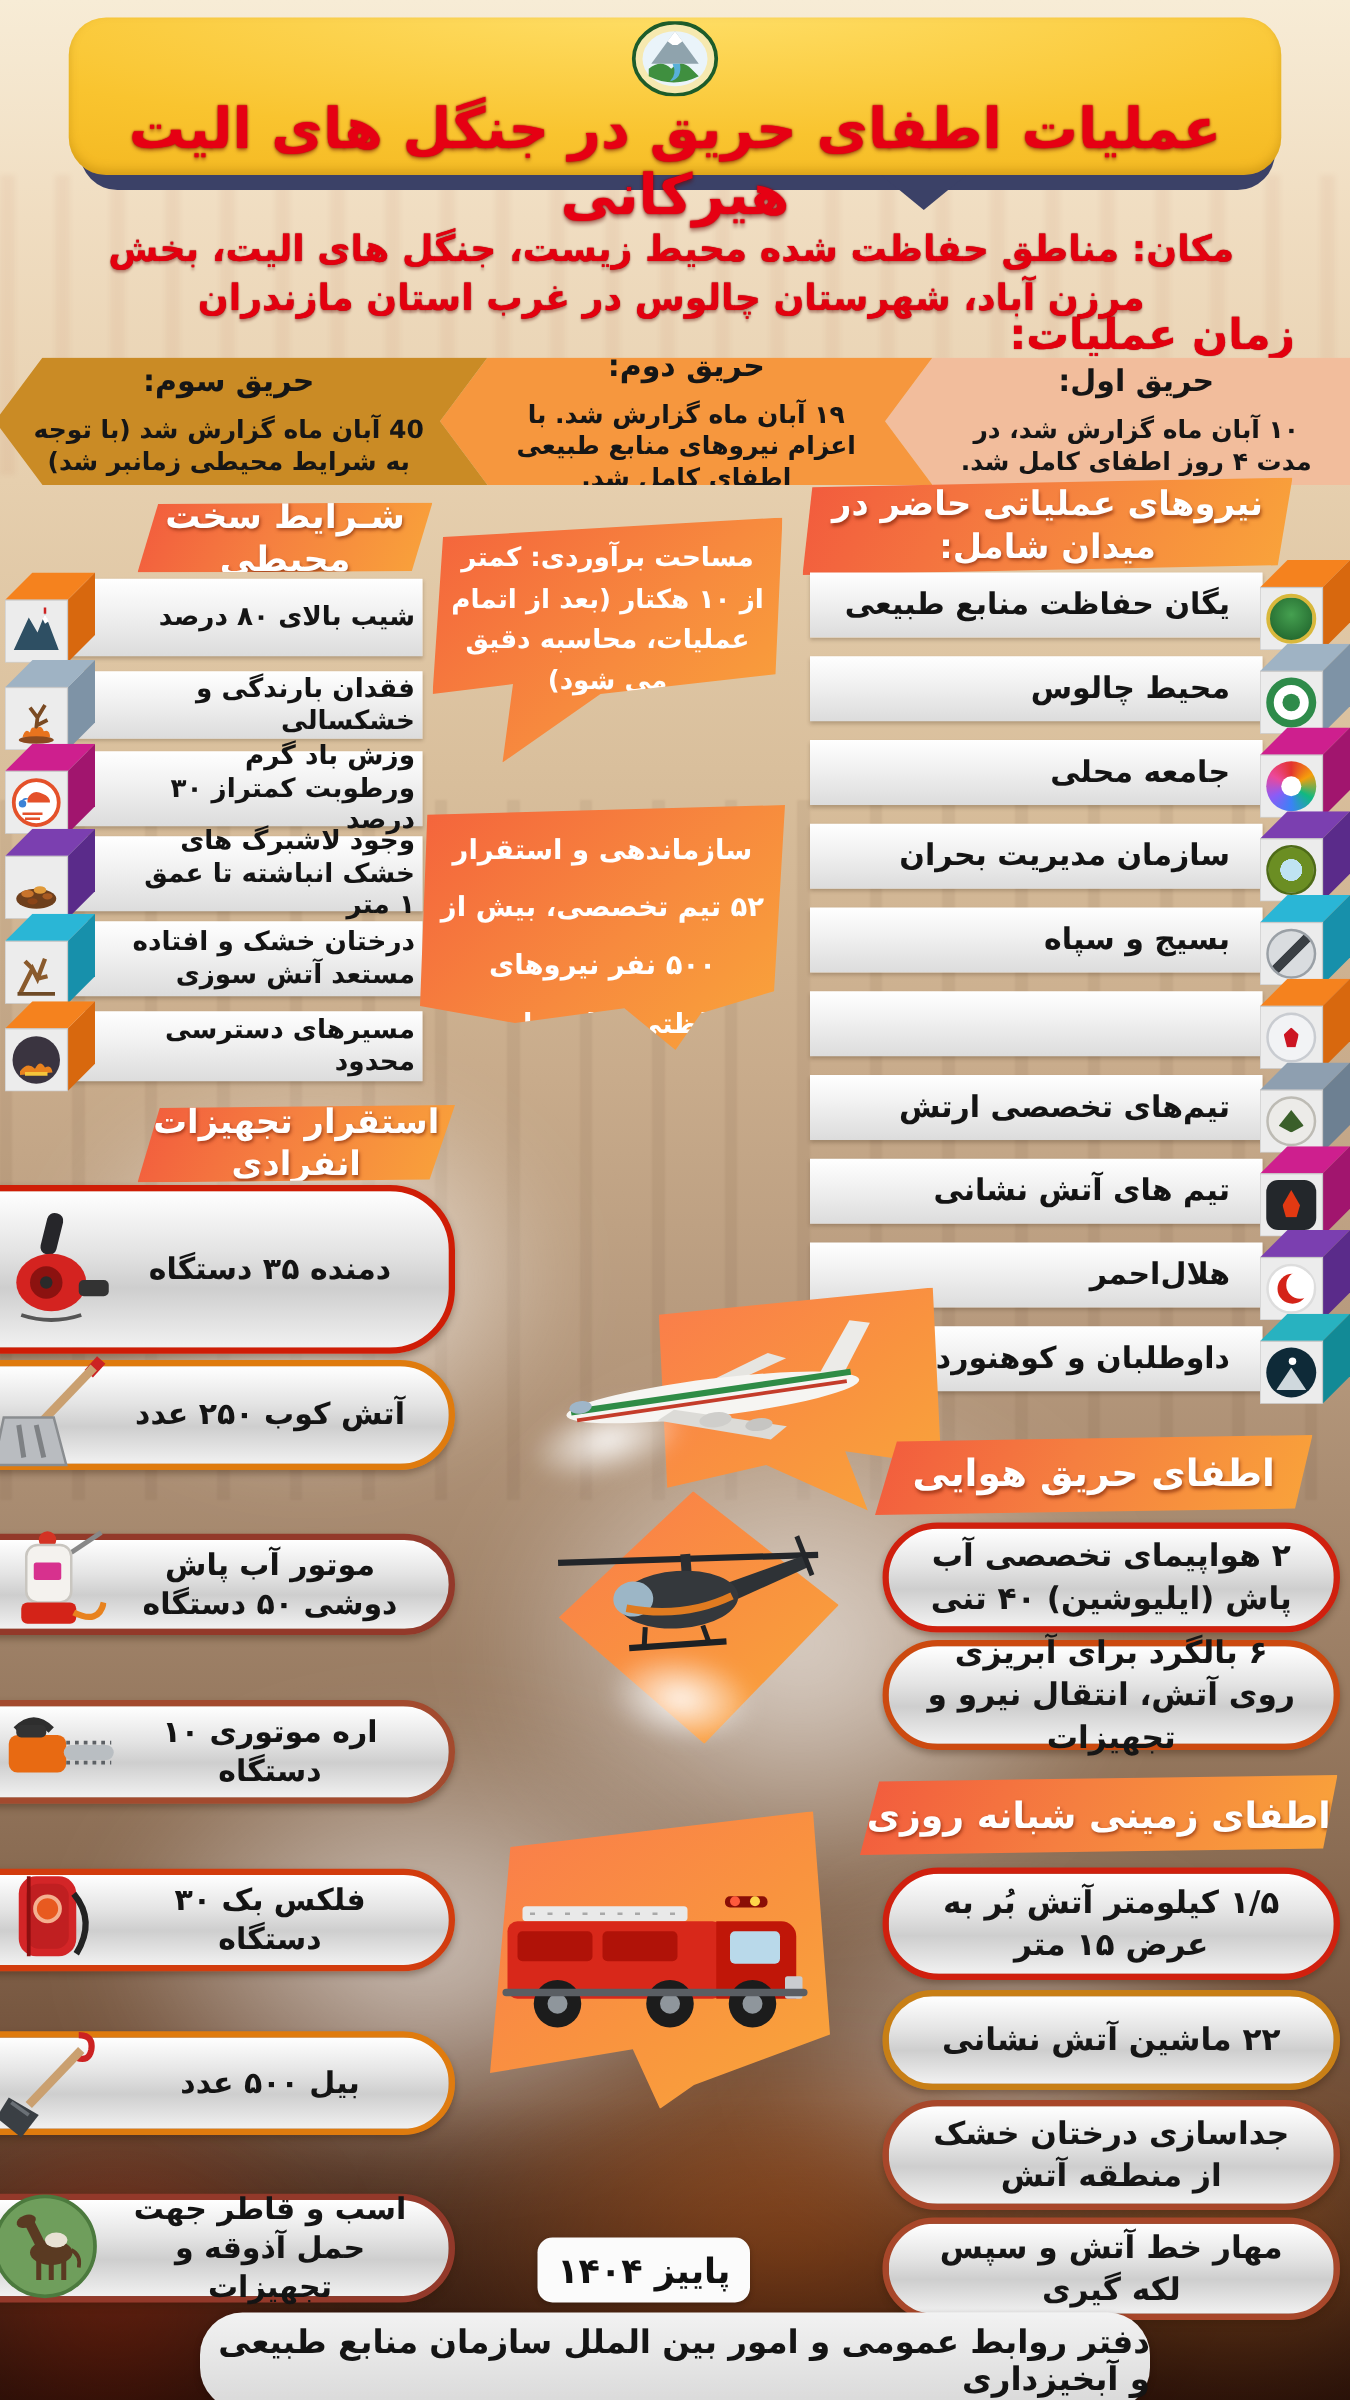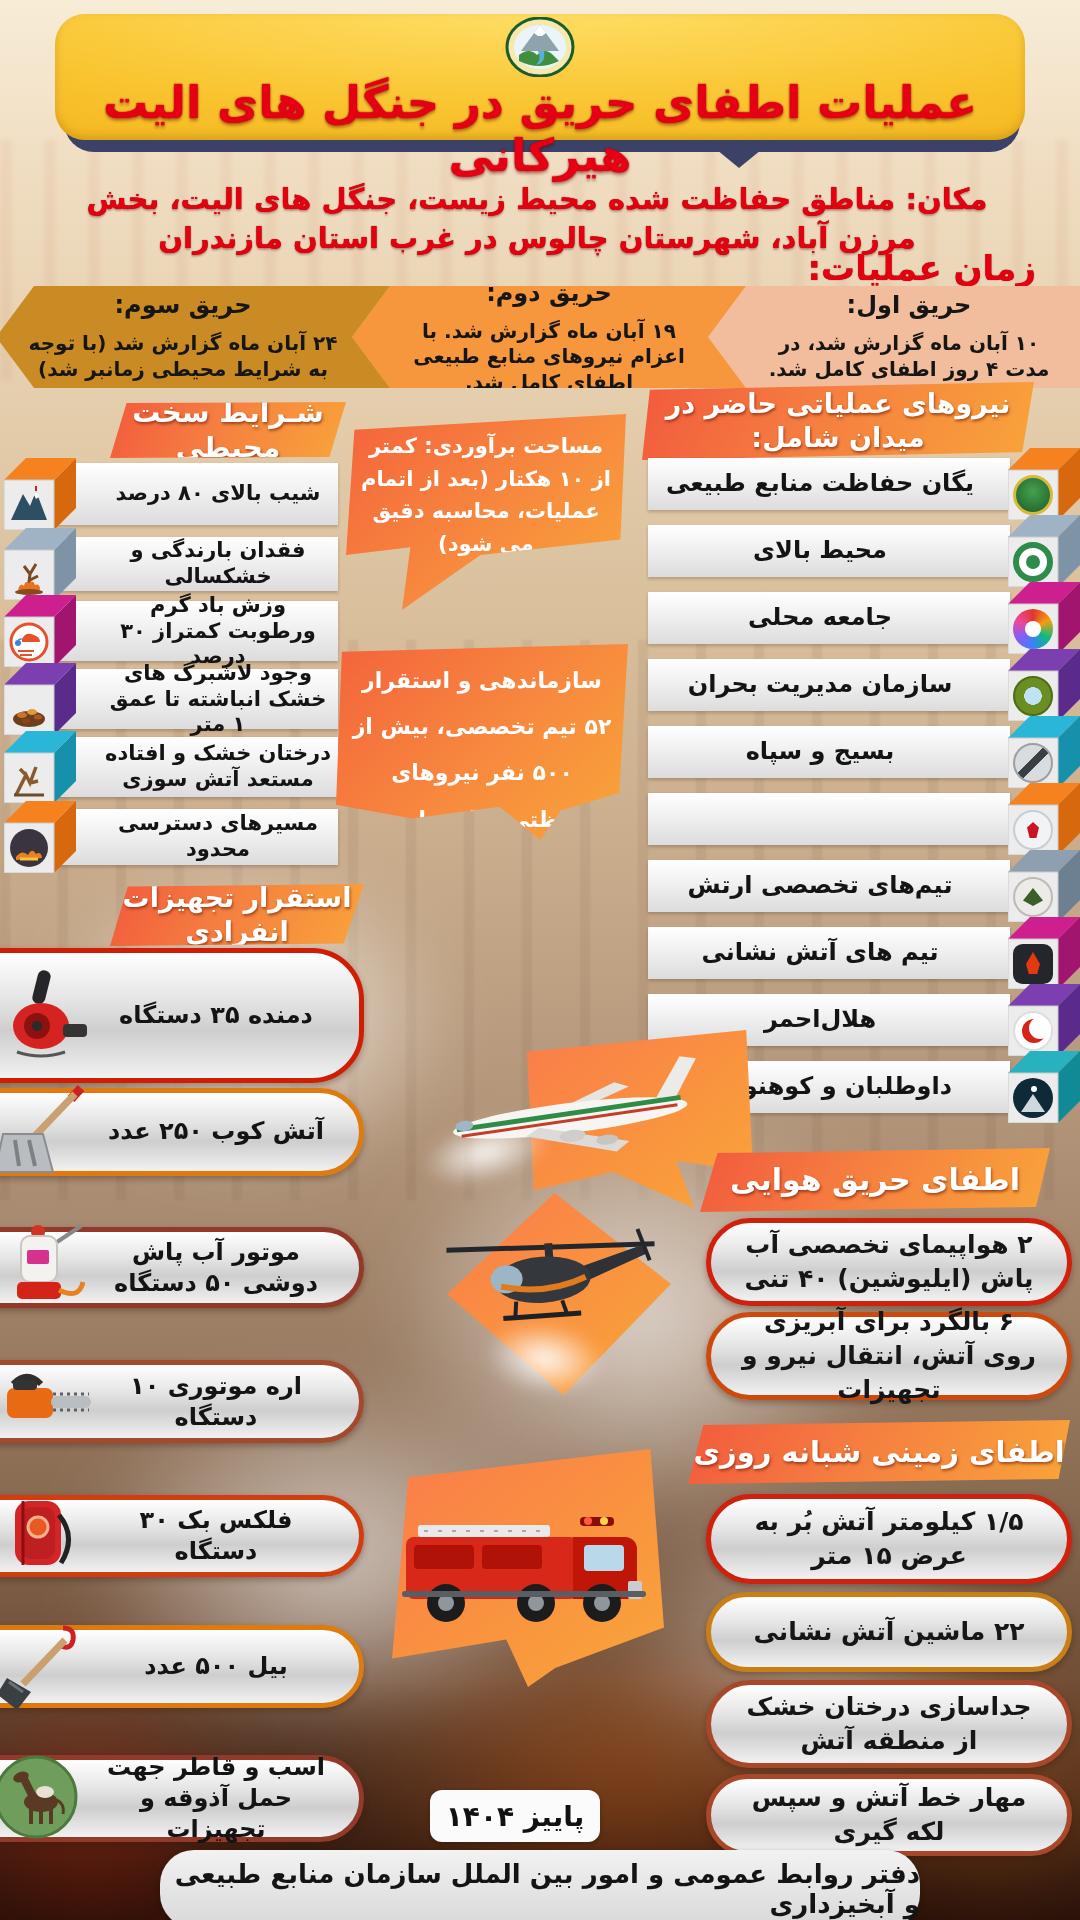--- a/index.html
+++ b/index.html
@@ -52,21 +52,21 @@
   .blob{position:absolute;background:linear-gradient(135deg,#f4633c 0%,#f78a3e 55%,#f9a63a 100%);
     color:#fff;font-weight:bold;text-align:center;box-sizing:border-box;}
   .blob-area{left:346px;top:414px;width:280px;height:196px;font-size:21px;line-height:1.55;padding:16px 12px 0;
     clip-path:polygon(3% 8%,100% 0,98% 64%,48% 72%,20% 100%,23% 68%,0 72%);}
   .blob-teams{left:336px;top:644px;width:292px;height:196px;font-size:22px;line-height:2.1;padding:14px 10px 0;
     clip-path:polygon(2% 4%,100% 0,97% 76%,77% 85%,70% 100%,56% 83%,26% 89%,0 82%);}
 
   
   .row{position:absolute;}
   .row .bar{position:absolute;top:3px;bottom:3px;background:linear-gradient(180deg,#ffffff 0%,#f2f2f2 40%,#dcdcdc 100%);box-shadow:0 2px 3px rgba(60,40,20,.25);}
-  .row .lbl{position:absolute;top:50%;transform:translateY(-50%);text-align:center;font-weight:bold;color:#141414;line-height:1.22;}
+  .row .lbl{position:absolute;top:50%;transform:translateY(-50%);font-weight:bold;color:#141414;line-height:1.22;}
   .cond-row{left:8px;width:330px;}
   .cond-row .bar{left:44px;right:0;}
   .cond-row .lbl{left:96px;right:6px;font-size:21px;}
   .cond-row .cube{left:-4px;}
   .force-row{left:648px;width:424px;height:58px;}
   .force-row .bar{left:0;right:62px;}
   .force-row .lbl{left:8px;right:88px;font-size:24px;}
   .force-row .cube{right:-8px;}
 
   .cube{position:absolute;top:50%;width:72px;height:72px;margin-top:-36px;}
@@ -158,21 +158,21 @@
   <div class="chv chv1">
     <div class="chv-title">حریق اول:</div>
     <div class="chv-text">۱۰ آبان ماه گزارش شد، در مدت ۴ روز اطفای کامل شد.</div>
   </div>
   <div class="chv chv2">
     <div class="chv-title">حریق دوم:</div>
     <div class="chv-text">۱۹ آبان ماه گزارش شد. با اعزام نیروهای منابع طبیعی اطفای کامل شد.</div>
   </div>
   <div class="chv chv3">
     <div class="chv-title">حریق سوم:</div>
-    <div class="chv-text">۲۴ آبان ماه گزارش شد (با توجه به شرایط محیطی زمانبر شد)</div>
+    <div class="chv-text">40 آبان ماه گزارش شد (با توجه به شرایط محیطی زمانبر شد)</div>
   </div>
 
   <div class="sect sect-cond">شـرایط سخت محیطی</div>
 
   <div class="row cond-row" style="top:460px;height:68px;">
     <div class="bar"></div>
     <span class="cube cb-orange">
       <svg class="cbox" viewBox="0 0 72 72">
           <polygon class="cf-top" points="0,22 50,22 72,0 22,0"></polygon>
           <polygon class="cf-side" points="50,22 72,0 72,50 50,72"></polygon>
@@ -311,21 +311,21 @@
     <span class="cube cb-steel">
       <svg class="cbox" viewBox="0 0 72 72">
           <polygon class="cf-top" points="0,22 50,22 72,0 22,0"></polygon>
           <polygon class="cf-side" points="50,22 72,0 72,50 50,72"></polygon>
           <rect class="cf-front" x="0" y="22" width="50" height="50"></rect>
         </svg>
       <span class="glyph">
           <span class="lg lg-env"></span>
         </span>
     </span>
-    <div class="lbl">محیط بالای</div>
+    <div class="lbl">محیط چالوس</div>
   </div>
   <div class="row force-row" style="top:589px;">
     <div class="bar"></div>
     <span class="cube cb-magenta">
       <svg class="cbox" viewBox="0 0 72 72">
           <polygon class="cf-top" points="0,22 50,22 72,0 22,0"></polygon>
           <polygon class="cf-side" points="50,22 72,0 72,50 50,72"></polygon>
           <rect class="cf-front" x="0" y="22" width="50" height="50"></rect>
         </svg>
       <span class="glyph">

